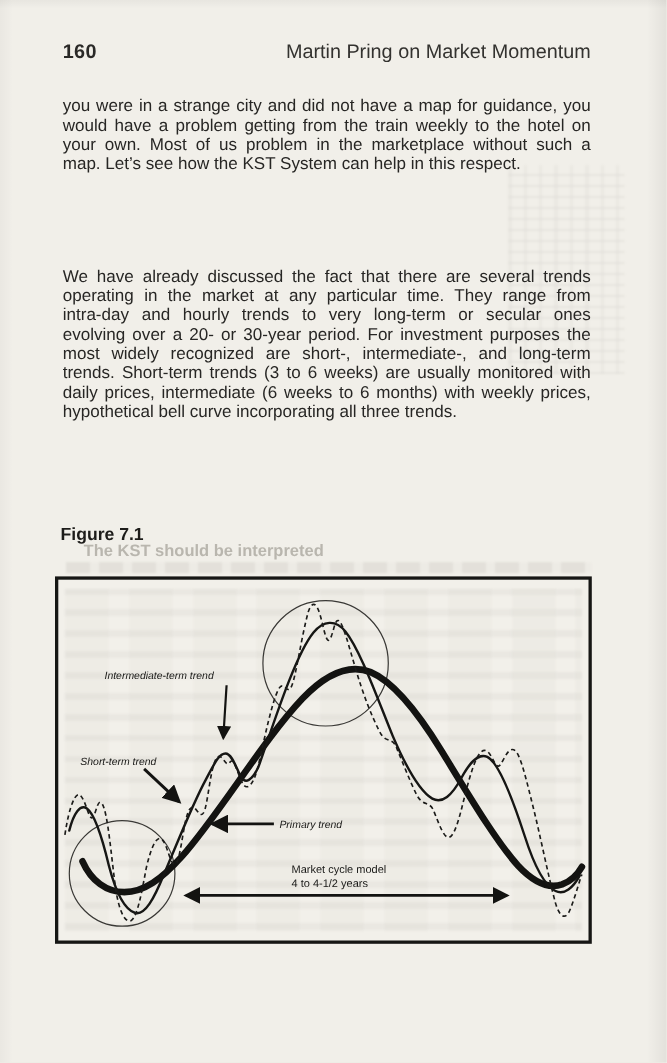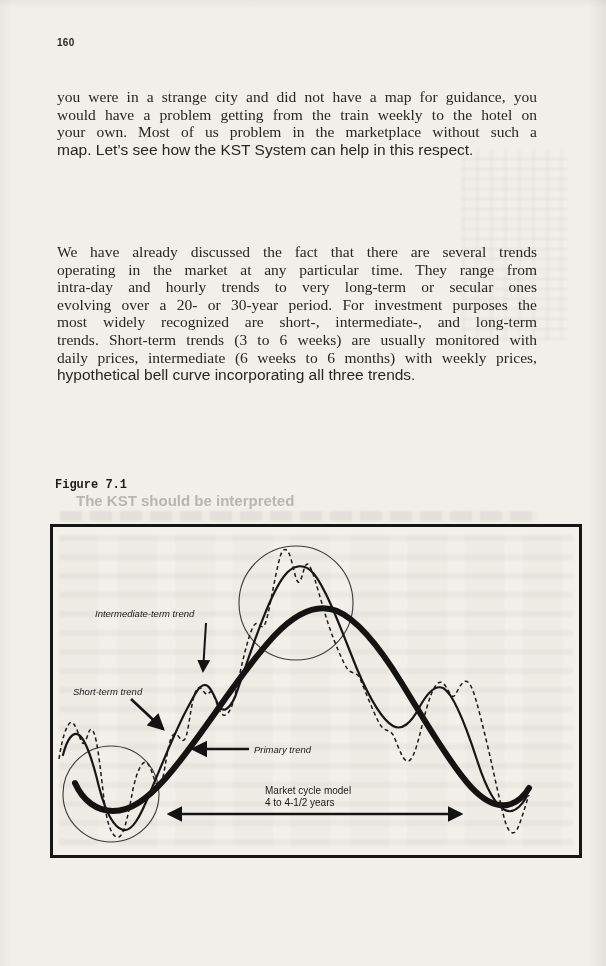--- a/index.html
+++ b/index.html
@@ -14,39 +14,39 @@
     background:
       linear-gradient(90deg, rgba(0,0,0,0.03) 0, rgba(0,0,0,0) 12px),
       linear-gradient(270deg, rgba(0,0,0,0.06) 0, rgba(0,0,0,0) 18px),
       linear-gradient(180deg, rgba(0,0,0,0.04) 0, rgba(0,0,0,0) 8px),
       #f1efe9;
     color:#2a2927;
   }
   .hdr{
     position:absolute;top:37px;left:57px;width:480px;
     display:flex;justify-content:space-between;align-items:baseline;
-    font-size:10px;
+    font-size:18px;
   }
   .pgnum{font-weight:bold;letter-spacing:0.3px;}
   .runhead{color:#33322f;}
   .para{position:absolute;left:57px;width:480px;font-size:15.5px;line-height:17.6px;color:#272624;}
   .ln{width:100%;white-space:nowrap;}
-  .j{text-align:justify;text-align-last:justify;white-space:normal;font-family:Liberation Serif, serif;}
+  .j{text-align:justify;text-align-last:justify;white-space:normal;}
   .l{text-align:left;}
   .p1{top:88px;}
   .p2{top:243px;}
   .p3{top:401px;font-style:italic;}
   .indent{text-indent:26px;}
   h2.heading{
     position:absolute;top:199px;left:57px;margin:0;
     font-size:19px;font-weight:bold;color:#1d1c1a;letter-spacing:0.2px;
   }
   .figcap{
     position:absolute;top:478px;left:55px;
-    font-size:12px;font-weight:bold;color:#1d1c1a;z-index:3;font-family:Liberation Mono, monospace;
+    font-size:16px;font-weight:bold;color:#1d1c1a;z-index:3;
   }
   .bleedline{
     position:absolute;top:492px;left:76px;width:470px;
     font-size:15px;font-weight:bold;color:rgba(139,134,126,0.55);
     filter:blur(0.4px);z-index:1;white-space:nowrap;overflow:hidden;
   }
   .bleedbar{
     position:absolute;top:511px;left:60px;width:478px;height:10px;
     background:repeating-linear-gradient(90deg, rgba(120,115,107,0.22) 0 22px, rgba(120,115,107,0.05) 22px 30px);
     filter:blur(1.2px);opacity:0.55;z-index:1;
@@ -54,41 +54,42 @@
   .smudge{
     position:absolute;top:150px;left:462px;width:106px;height:190px;
     background:
       repeating-linear-gradient(0deg, rgba(95,90,82,0.06) 0 2px, rgba(0,0,0,0) 2px 10px),
       repeating-linear-gradient(90deg, rgba(95,90,82,0.04) 0 3px, rgba(0,0,0,0) 3px 14px);
     filter:blur(1px);
   }
   .figbox{
     position:absolute;top:524px;left:50px;width:482px;height:328px;
     border:3px solid #16161 4;border:3px solid #161614;
-    background:#f2f0ea;z-index:2;padding-left:44px;
+    background:#f2f0ea;z-index:2;
   }
   .fig-bleed{
     position:absolute;inset:8px 6px;
     background:
       repeating-linear-gradient(180deg, rgba(105,100,92,0.10) 0 6px, rgba(0,0,0,0) 6px 19px),
       repeating-linear-gradient(90deg, rgba(105,100,92,0.05) 0 40px, rgba(0,0,0,0) 40px 58px);
     filter:blur(1.1px);opacity:0.55;
   }
   svg.fig{position:absolute;inset:0;}
   svg.fig text{font-family:"Liberation Sans", sans-serif;fill:#181816;}
   .lbl-it{font-size:9.5px;font-style:italic;}
   .lbl-rm{font-size:10px;}
 </style>
 </head>
 <body>
 
 <div class="page">
 
   <div class="hdr">
     <span class="pgnum">160</span>
+    <span class="runhead">Martin Pring on Market Momentum</span>
   </div>
 
   <div class="para p1">
     <div class="ln j">you were in a strange city and did not have a map for guidance, you</div>
     <div class="ln j">would have a problem getting from the train weekly to the hotel on</div>
     <div class="ln j">your own. Most of us problem in the marketplace without such a</div>
     <div class="ln l">map. Let’s see how the KST System can help in this respect.</div>
   </div>
 
 

